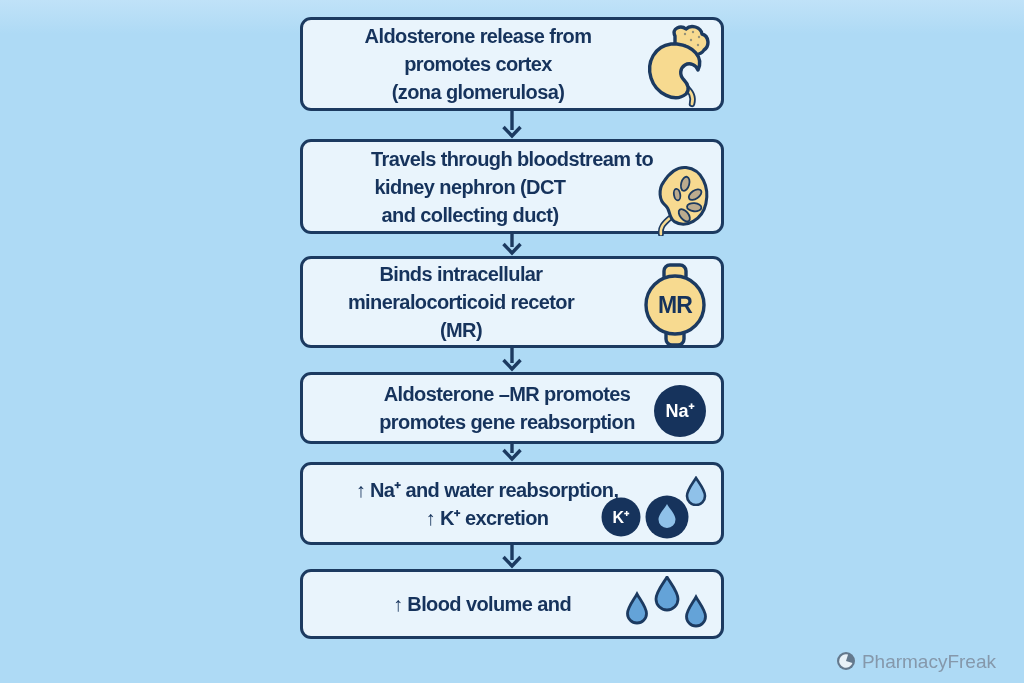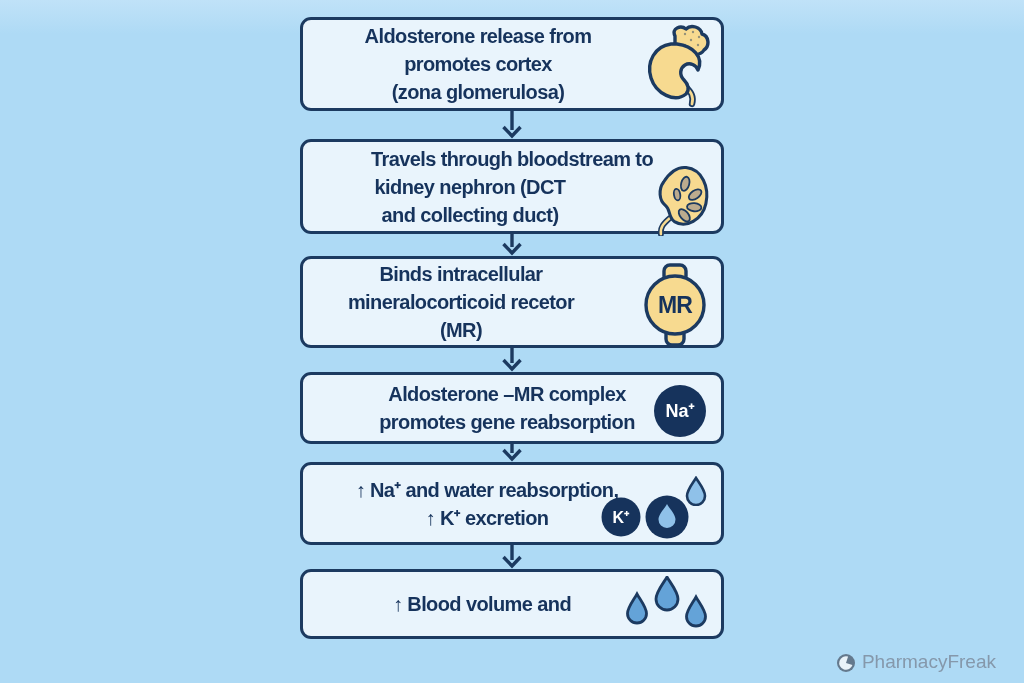--- a/index.html
+++ b/index.html
@@ -61,21 +61,21 @@
   .pyr{fill:#bcab8e;stroke:#1c3a60;stroke-width:2;}
 
   .arrow line,.arrow path{stroke:#1c3a60;stroke-width:3.4;fill:none;}
 
   .mr-label{font:700 23px "Liberation Sans",sans-serif;fill:#16335c;text-anchor:middle;letter-spacing:-1px;}
   .na-label{font:700 18px "Liberation Sans",sans-serif;fill:#ffffff;text-anchor:middle;}
   .k-label{font:700 16px "Liberation Sans",sans-serif;fill:#ffffff;text-anchor:middle;}
 
   .watermark{
     position:absolute;right:28px;bottom:10px;
-    display:flex;align-items:flex-end;gap:6px;
+    display:flex;align-items:flex-start;gap:6px;
     color:#8598ab;font-size:19px;font-weight:500;
   }
 </style>
 </head>
 <body>
 
 <div class="canvas">
   <div class="flow">
 
     <div class="box bh1">
@@ -142,21 +142,21 @@
       </svg>
     </div>
 
     <svg class="arrow" width="26" height="24" viewBox="0 0 26 24">
       <line x1="13" y1="0" x2="13" y2="15"></line>
         <path d="M4.5 12 L13 21 L21.5 12"></path>
     </svg>
 
     <div class="box bh4">
       <div class="txt tpad4">
-        <div class="line">Aldosterone –MR complex</div>
+        <div class="line">Aldosterone –MR promotes</div>
         <div class="line">promotes gene reabsorption</div>
       </div>
       <svg class="icon icon-na" width="54" height="54" viewBox="0 0 54 54">
         <circle class="navyfill" cx="27" cy="27" r="26"></circle>
         <text x="27" y="33" class="na-label">Na⁺</text>
       </svg>
     </div>
 
     <svg class="arrow" width="26" height="18" viewBox="0 0 26 18">
       <line x1="13" y1="0" x2="13" y2="9"></line>

